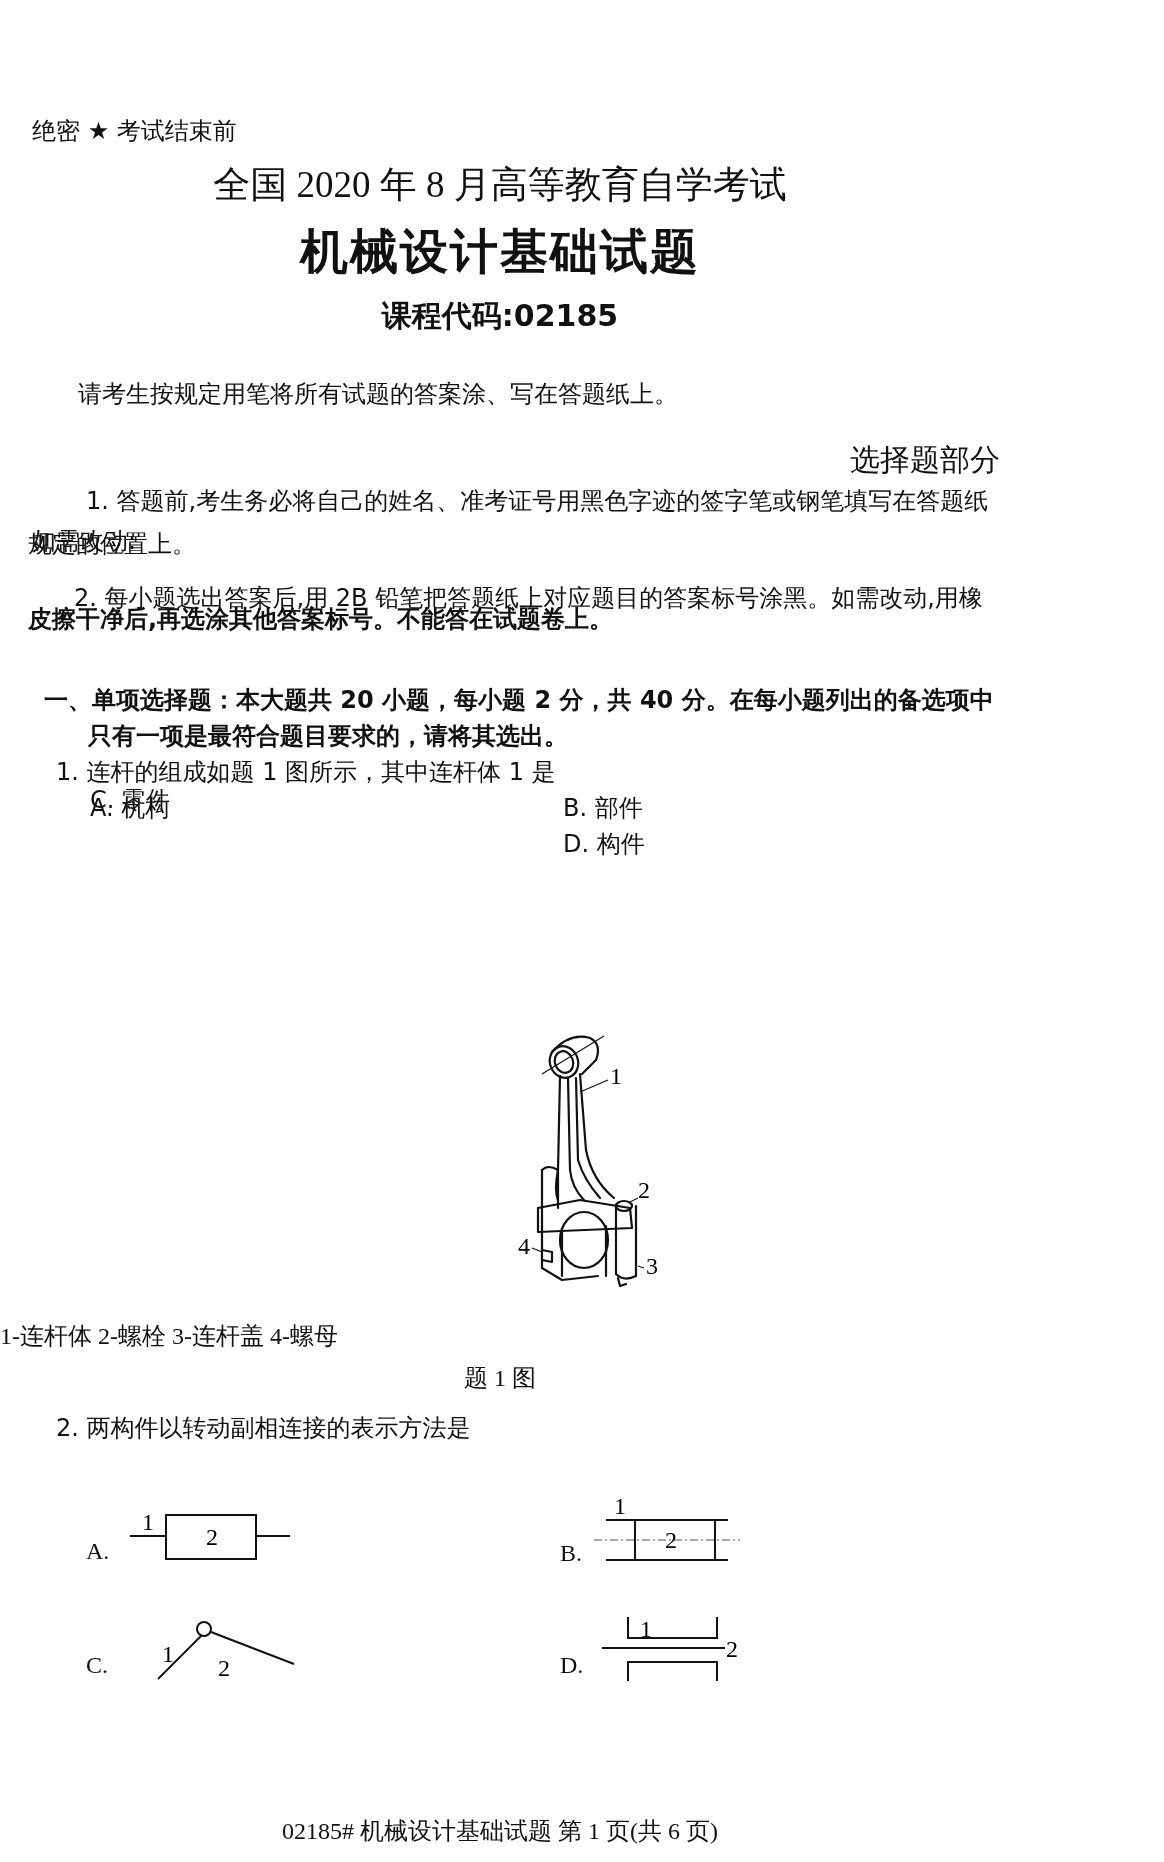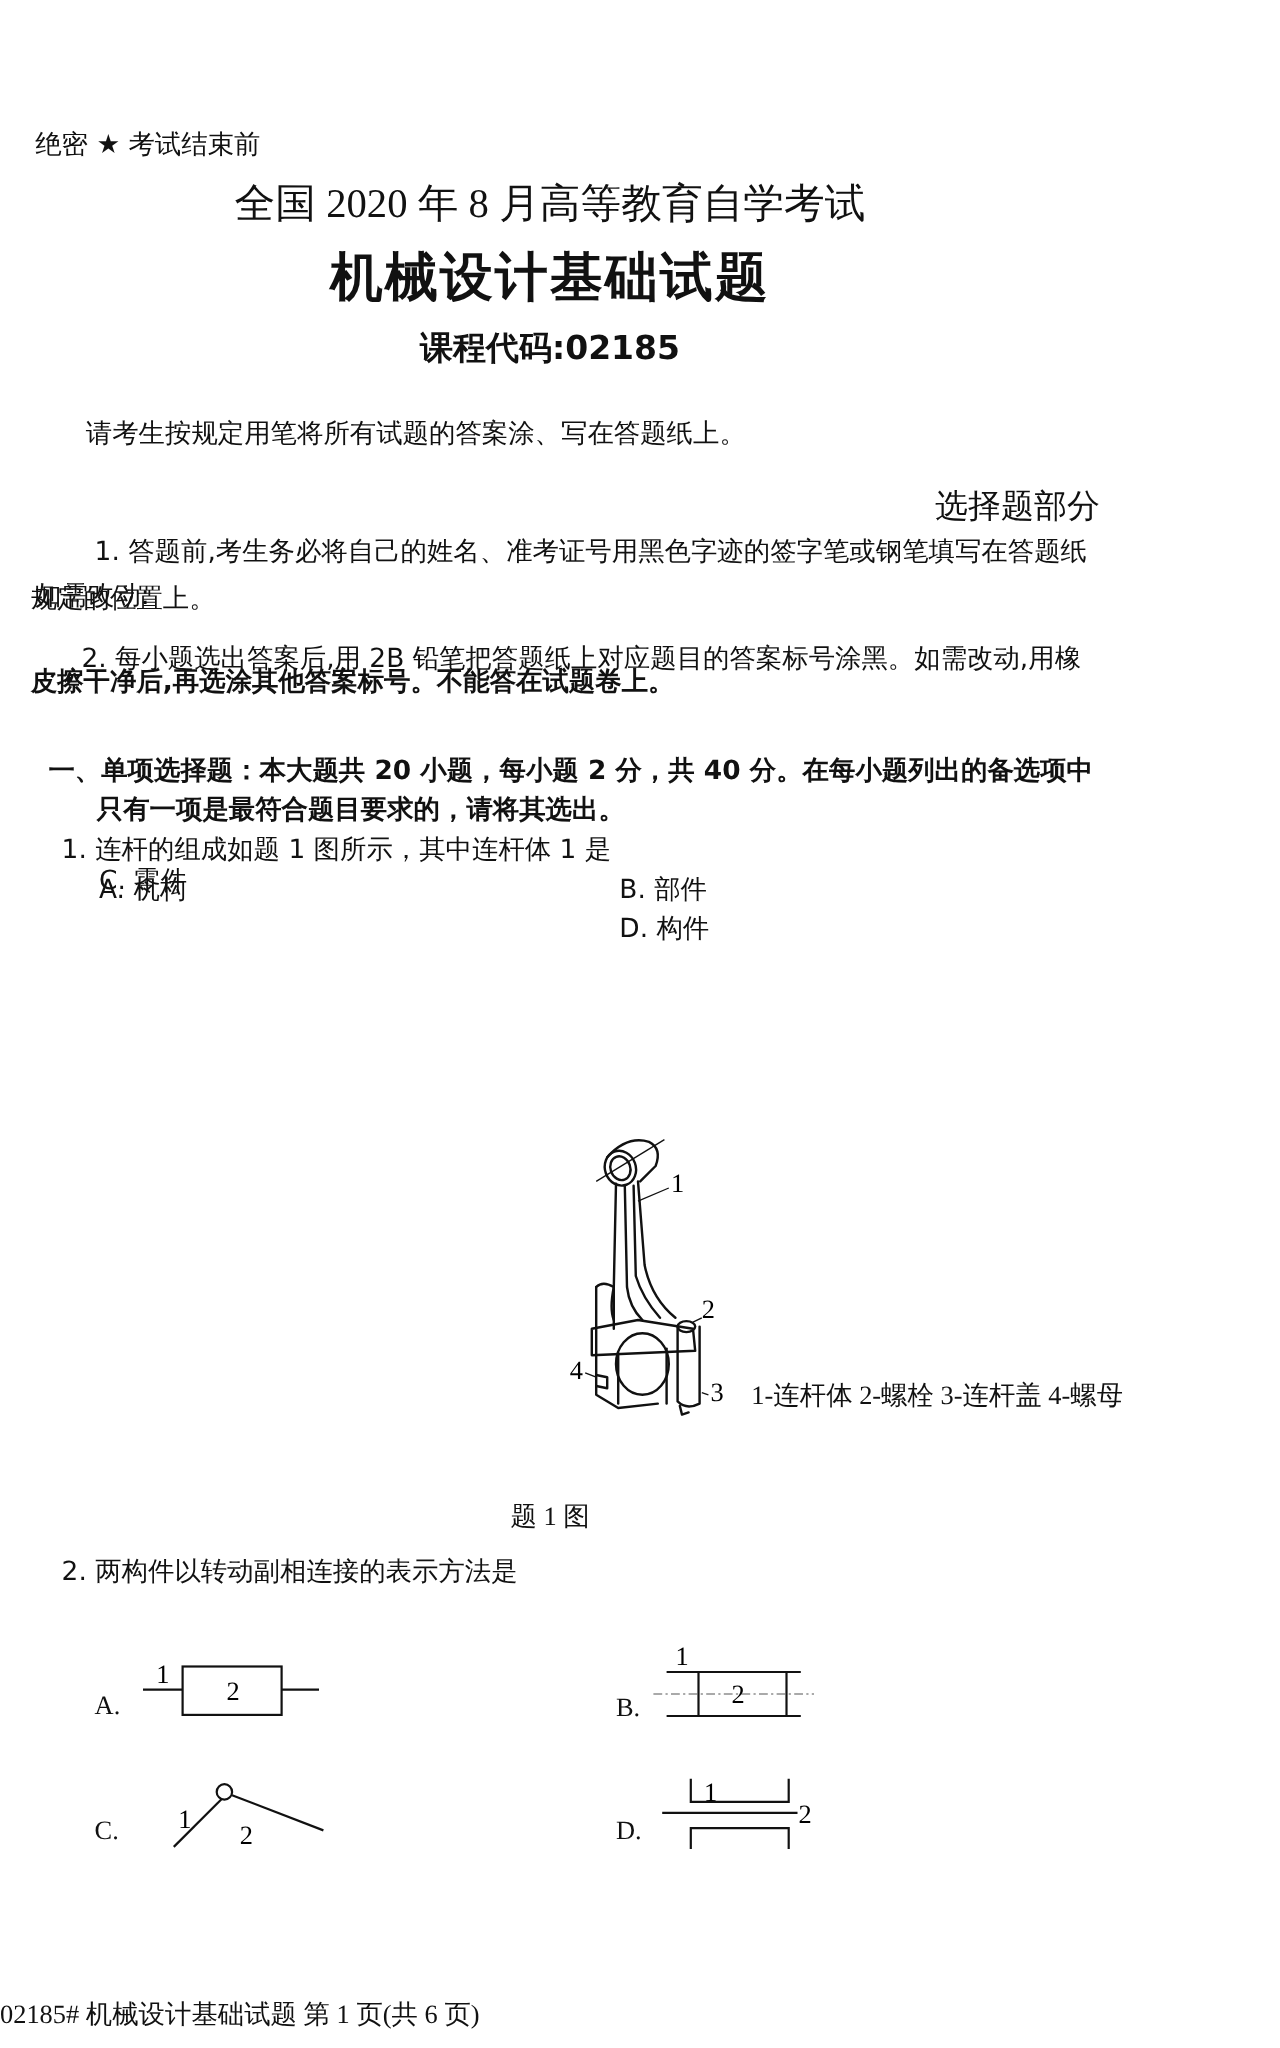--- a/index.html
+++ b/index.html
@@ -10,21 +10,21 @@
   .exam-title { left:0; width:1000px; top:160px; text-align:center; font-size:37px; font-family:"Liberation Serif","DejaVu Serif",serif; }
   .subject-title { left:0; width:1000px; top:220px; text-align:center; font-size:48px; font-weight:bold; letter-spacing:2px; }
   .course-code { left:0; width:1000px; top:296px; text-align:center; font-size:30px; font-weight:bold; }
   .instruction { left:78px; top:378px; font-size:24px; }
   .section-heading { left:0; width:1000px; top:440px; text-align:right; font-size:30px; }
   .notes-title { left:32px; top:525px; font-size:24px; }
   .note { font-size:24px; }
   .q-text { font-size:24px; }
   .opt { font-size:24px; }
   .caption { font-size:24px; font-family:"Liberation Serif","DejaVu Serif",serif; }
-  .footer { left:0; width:1000px; top:1815px; text-align:left; font-size:24px; font-family:"Liberation Serif","DejaVu Serif",serif; }
+  .footer { left:0; width:1000px; top:1815px; text-align:center; font-size:24px; font-family:"Liberation Serif","DejaVu Serif",serif; }
   .diag-label { font-family:"Liberation Serif","DejaVu Serif",serif; font-size:24px; }
 </style>
 </head>
 <body>
 
 <div class="abs secret">绝密 ★ 考试结束前</div>
 <div class="abs exam-title">全国 2020 年 8 月高等教育自学考试</div>
 <div class="abs subject-title">机械设计基础试题</div>
 <div class="abs course-code">课程代码:02185</div>
 
@@ -91,21 +91,21 @@
     <line x1="150" y1="172" x2="158" y2="168"></line>
     <line x1="158" y1="236" x2="164" y2="238"></line>
     <line x1="52" y1="218" x2="62" y2="222"></line>
   </g>
   <text x="130" y="54" class="diag-label" font-size="16">1</text>
   <text x="158" y="168" class="diag-label" font-size="16">2</text>
   <text x="166" y="244" class="diag-label" font-size="16">3</text>
   <text x="38" y="224" class="diag-label" font-size="16">4</text>
 </svg>
 
-<div class="abs caption" style="left:0; width:1000px; text-align:right; top:1252px;padding-left:21px;">1-连杆体  2-螺栓  3-连杆盖  4-螺母</div>
+<div class="abs caption" style="left:0; width:1000px; text-align:left; top:1320px;">1-连杆体  2-螺栓  3-连杆盖  4-螺母</div>
 <div class="abs caption" style="left:0; width:1000px; text-align:center; top:1362px;">题 1 图</div>
 
 <div class="abs q-text" style="left:56px; top:1412px;">
   <span>2.</span>
   <span>两构件以转动副相连接的表示方法是</span>
 </div>
 
 <div class="abs opt serif" style="left:86px; top:1538px;">A.</div>
 <svg class="abs" style="left:120px; top:1500px;" width="180" height="70">
   <g stroke="#111" stroke-width="2" fill="none">

